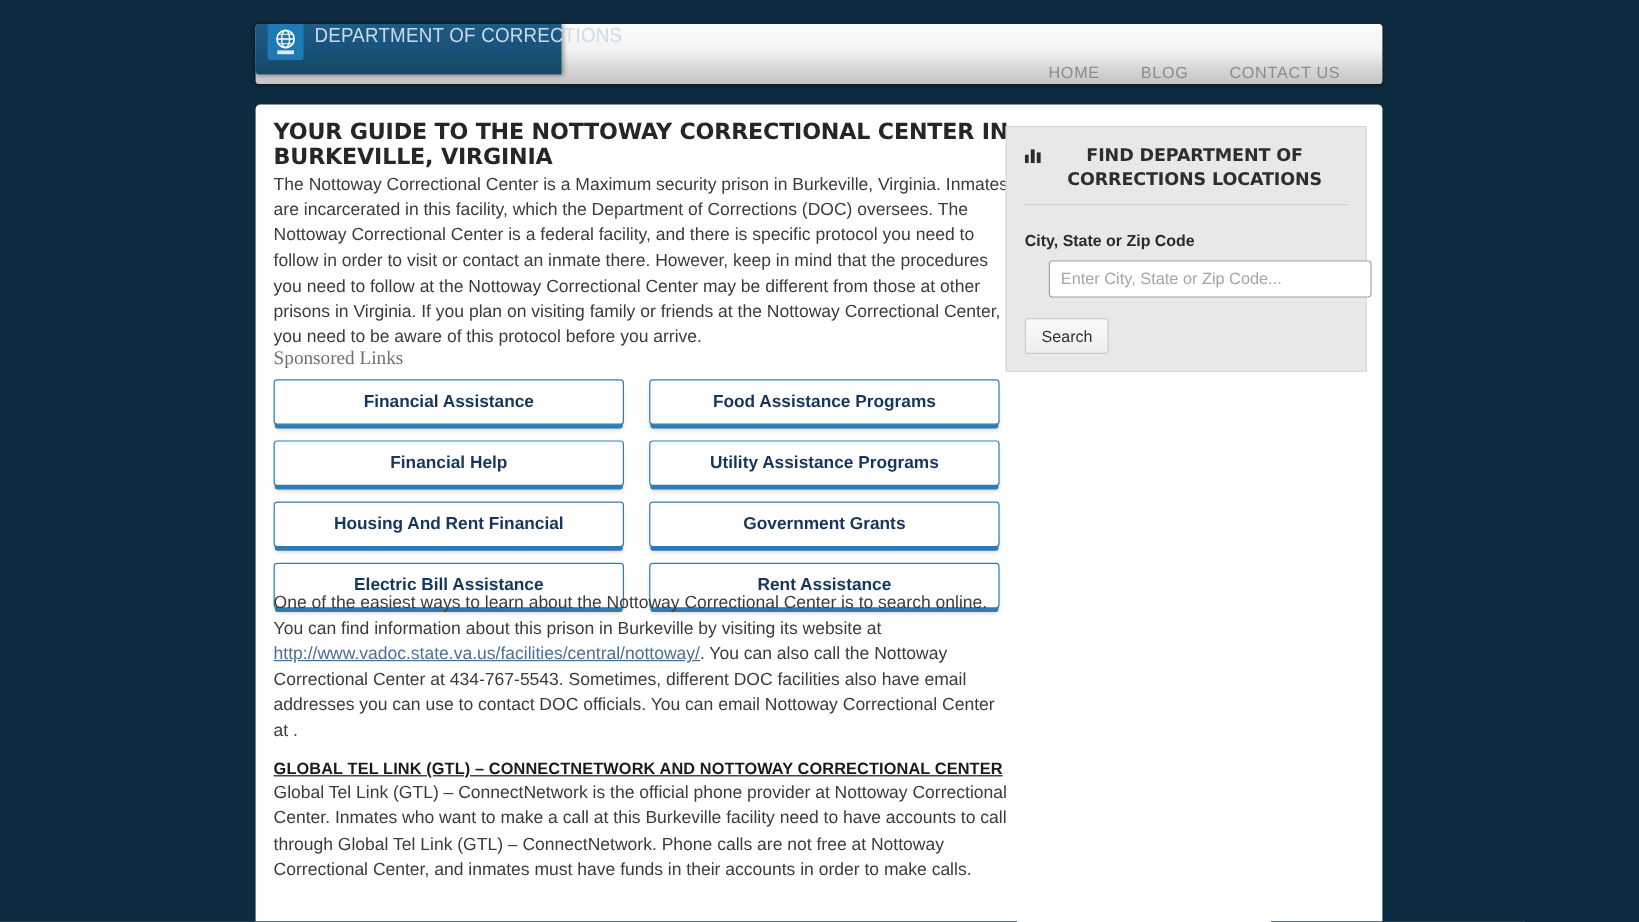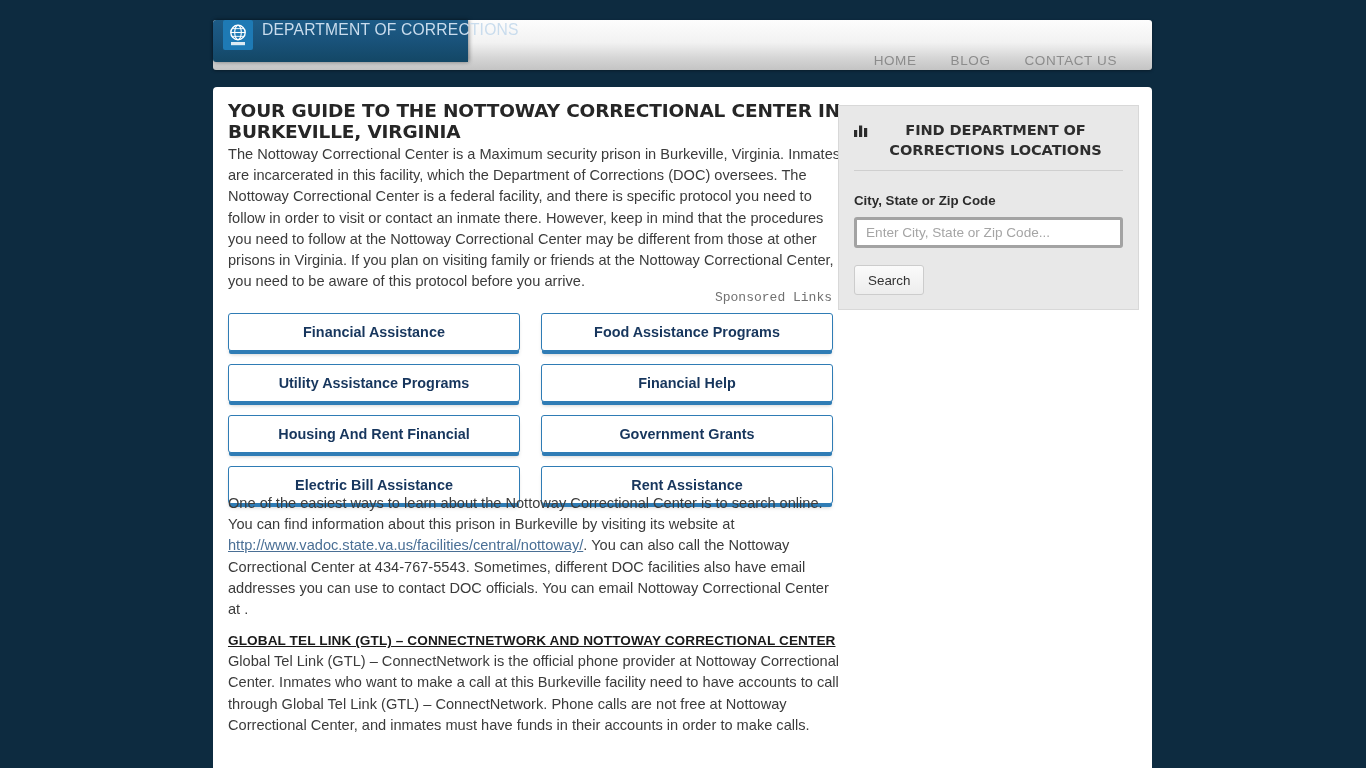--- a/index.html
+++ b/index.html
@@ -138,26 +138,25 @@
   }
 
   
   .sponsored-wrap {
     position: absolute;
     left: 15px;
     top: 203px;
     width: 605px;
   }
   .sponsored-label {
-    text-align: right;
-    font-size: 13px;
+    font-size: 16px;
     color: #707070;
     padding-right: 1px;
     margin-bottom: 8px;
-    font-family: Liberation Mono, monospace;
+    font-family: Liberation Serif, serif;
   }
   .ad-grid {
     display: grid;
     grid-template-columns: 292px 292px;
     column-gap: 21px;
     row-gap: 13px;
   }
   .ad-btn {
     position: relative;
     height: 38px;
@@ -216,28 +215,29 @@
   .field-label {
     font-size: 13.3px;
     font-weight: bold;
     color: #2b2b2b;
     margin-bottom: 9px;
     font-family: "Liberation Sans", sans-serif;
   }
   .search-input {
     width: 100%;
     height: 31px;
-    border: 3px solid #a3a3a3;
+    border: 1px solid #a3a3a3;
     border-radius: 3px;
     background: #ffffff;
     padding: 0 9px;
     font-size: 13.6px;
     color: #444;
     outline: none;
     font-family: "Liberation Sans", sans-serif;
+    margin-left: 20px;
   }
   .search-input::placeholder { color: #a5a5a5; }
   .search-btn {
     margin-top: 17px;
     height: 30px;
     padding: 0 13px;
     border: 1px solid #cccccc;
     border-radius: 3px;
     background: linear-gradient(to bottom, #fbfbfb 0%, #ededed 100%);
     font-size: 13.4px;
@@ -280,22 +280,22 @@
     <div class="article">
       <h1>YOUR GUIDE TO THE NOTTOWAY CORRECTIONAL CENTER IN BURKEVILLE, VIRGINIA</h1>
       <p class="tight">The Nottoway Correctional Center is a Maximum security prison in Burkeville, Virginia. Inmates are incarcerated in this facility, which the Department of Corrections (DOC) oversees. The Nottoway Correctional Center is a federal facility, and there is specific protocol you need to follow in order to visit or contact an inmate there. However, keep in mind that the procedures you need to follow at the Nottoway Correctional Center may be different from those at other prisons in Virginia. If you plan on visiting family or friends at the Nottoway Correctional Center, you need to be aware of this protocol before you arrive.</p>
     </div>
 
     <div class="sponsored-wrap">
       <div class="sponsored-label">Sponsored Links</div>
       <div class="ad-grid">
         <a class="ad-btn">Financial Assistance</a>
         <a class="ad-btn">Food Assistance Programs</a>
+        <a class="ad-btn">Financial Help</a>
         <a class="ad-btn">Utility Assistance Programs</a>
-        <a class="ad-btn">Financial Help</a>
         <a class="ad-btn">Housing And Rent Financial</a>
         <a class="ad-btn">Government Grants</a>
         <a class="ad-btn">Electric Bill Assistance</a>
         <a class="ad-btn">Rent Assistance</a>
       </div>
     </div>
 
     <div class="after-ads article" style="top:406px; left:15px;">
       <p><span>One of the easiest ways to learn about the Nottoway Correctional Center is to search online. You can find information about this prison in Burkeville by visiting its website at </span><a class="inline-link">http://www.vadoc.state.va.us/facilities/central/nottoway/</a><span>. You can also call the Nottoway Correctional Center at 434-767-5543. Sometimes, different DOC facilities also have email addresses you can use to contact DOC officials. You can email Nottoway Correctional Center at .</span></p>
 

